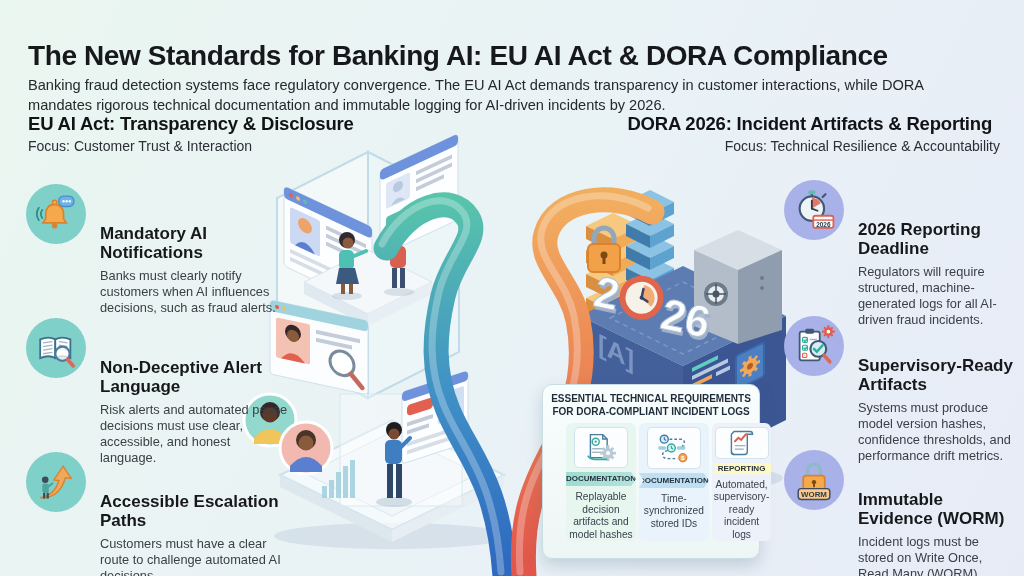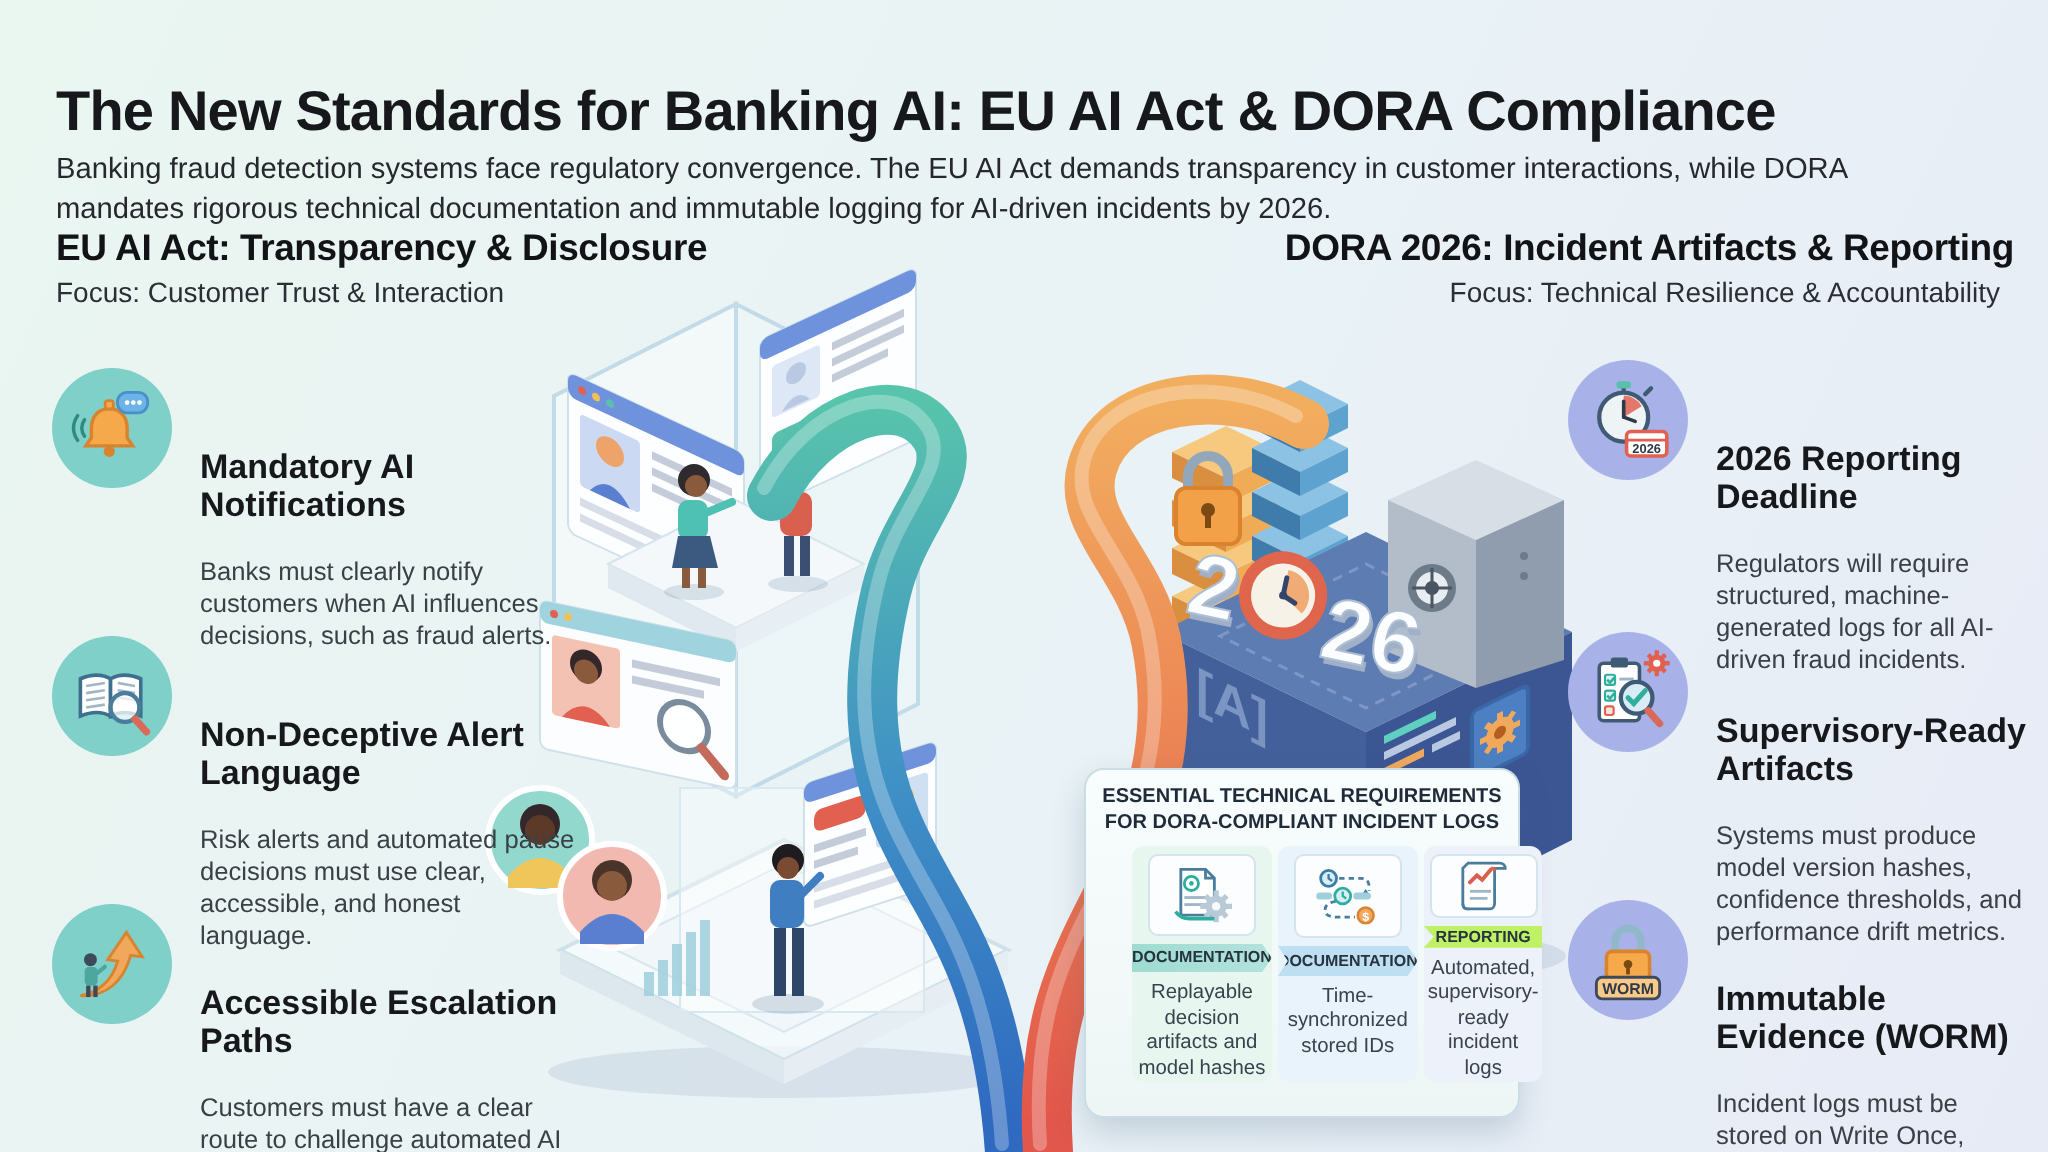--- a/index.html
+++ b/index.html
@@ -9,30 +9,30 @@
   .abs{position:absolute;}
   .z2{z-index:2;}
   #page-title{left:28px;top:22px;width:920px;font-size:28px;font-weight:800;
               color:#17181b;letter-spacing:-0.4px;line-height:1.1;}
   #page-subtitle{left:28px;top:60px;width:952px;font-size:14.6px;line-height:1.38;
                  color:#26282d;font-weight:500;}
   .section-heading{font-size:18.5px;font-weight:800;color:#121316;letter-spacing:-0.2px;}
   .section-focus{font-size:14px;color:#2b2e34;}
   #left-heading{left:28px;top:113px;}
   #left-focus{left:28px;top:138px;}
-  #right-heading{right:17px;top:113px;text-align:right;}
+  #right-heading{right:32px;top:113px;text-align:right;}
   #right-focus{right:24px;top:138px;text-align:right;}
   .feature{position:absolute;display:flex;align-items:flex-start;z-index:2;}
   .icon-circle{width:60px;height:60px;border-radius:50%;flex:0 0 60px;
                display:flex;align-items:center;justify-content:center;}
   .icon-circle.teal{background:#7fd0c8;}
   .icon-circle.lavender{background:#a9b2e8;}
   .feature-text{margin-left:14px;}
   .feature-title{font-size:17px;font-weight:800;color:#17181b;line-height:1.12;margin-top:40px;}
-  .feature-body{font-size:12.8px;color:#3b4047;line-height:1.24;margin-top:16px;font-weight:500;}
+  .feature-body{font-size:12.8px;color:#3b4047;line-height:1.24;margin-top:6px;font-weight:500;}
   .fl .feature-text{width:188px;}
   .fr .feature-text{width:158px;}
   
   #req-panel{left:542px;top:384px;width:216px;height:173px;z-index:5;
              background:linear-gradient(180deg,#f8fdfd,#eef6f5);
              border:1px solid #c8dde4;border-radius:10px;
              box-shadow:0 7px 16px rgba(60,90,120,.22);}
   .panel-heading{margin-top:7px;text-align:center;font-size:10px;font-weight:800;
                  color:#1f2b39;line-height:1.3;letter-spacing:0;}
   .panel-cols{display:flex;gap:3px;padding:5px 23px 5px;height:118px;}
@@ -42,21 +42,21 @@
   .panel-col:nth-child(3){background:#edf1fa;}
   .icon-tile{width:52px;height:40px;margin-top:4px;background:#fbfdfe;
              border:1px solid #d3e4ec;border-radius:5px;
              display:flex;align-items:center;justify-content:center;}
   .col-label{margin-top:4px;width:100%;height:15px;display:flex;align-items:center;
              justify-content:center;font-size:8px;font-weight:800;color:#27333f;letter-spacing:0;}
   .panel-col:nth-child(1) .col-label{background:linear-gradient(90deg,#9edcd0,#b3e2dc);
       clip-path:polygon(0 0,calc(100% - 5px) 0,100% 50%,calc(100% - 5px) 100%,0 100%);}
   .panel-col:nth-child(2) .col-label{background:#bedff1;
       clip-path:polygon(0 0,calc(100% - 5px) 0,100% 50%,calc(100% - 5px) 100%,0 100%,5px 50%);}
-  .panel-col:nth-child(3) .col-label{background:#bef264;
+  .panel-col:nth-child(3) .col-label{background:#fef9c3;
       clip-path:polygon(0 0,100% 0,100% 100%,0 100%,5px 50%);}
   .col-body{font-size:10.2px;font-weight:500;color:#39434e;line-height:1.22;
             text-align:center;padding:5px 2px 0;}
   #illustration{left:0;top:0;width:1024px;height:576px;z-index:1;}
 </style>
 </head>
 <body>
 
 <div class="page">
 

